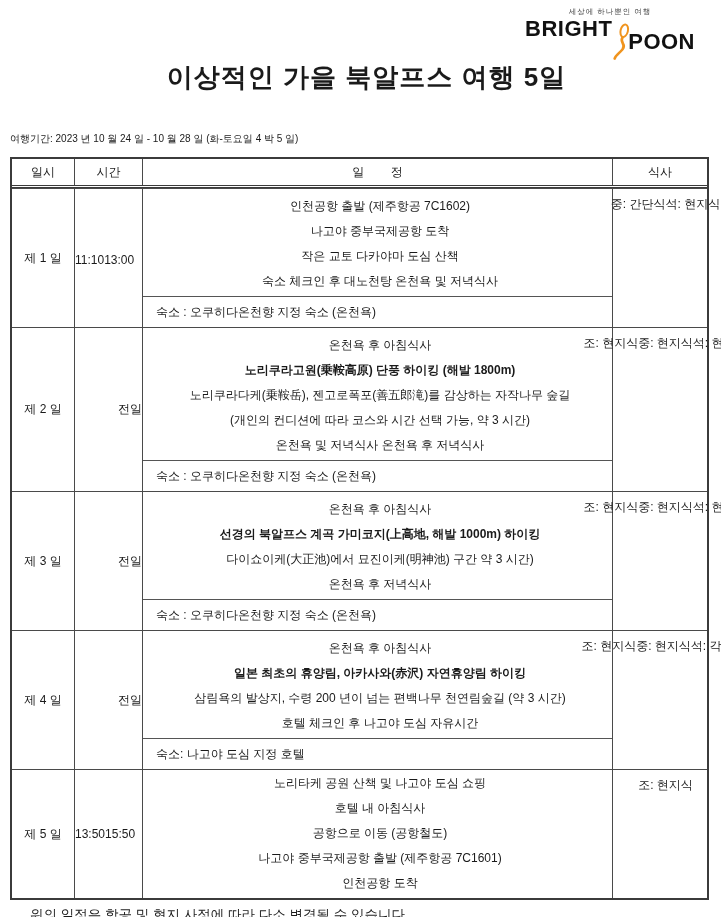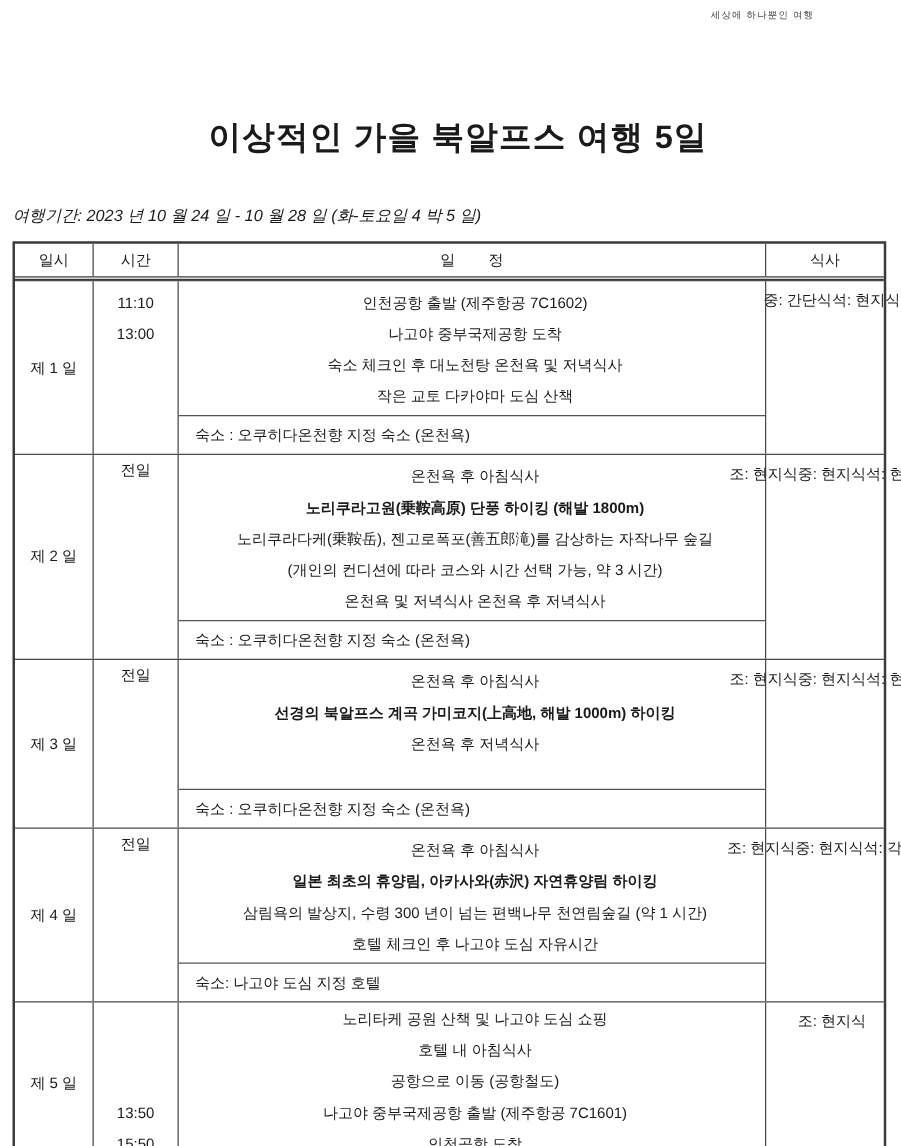--- a/index.html
+++ b/index.html
@@ -28,30 +28,29 @@
   .brand-word {
     font-size: 22px; font-weight: bold; letter-spacing: 0.5px; color: #111;
     white-space: nowrap;
   }
   .brand-left { margin-top: 0; }
   .brand-right { margin-top: 13px; }
   .spoon-svg { width: 22px; height: 42px; margin: 3px -3px 0 -1px; }
 
   
   .page-title {
-    margin-top: 92px;
+    margin-top: 60px;
     text-align: center;
     font-size: 26px; font-weight: bold;
     letter-spacing: 1px;
     padding-left: 12px;
   }
   .trip-period {
     margin: 37px 0 0 10px;
-    font-size: 13px;
-    font-style: italic;
+    font-size: 10px;
   }
 
   
   .itinerary-table {
     margin: 11px 0 0 10px;
     width: 699px;
     border: 2px solid #3b3b3b;
     font-size: 12px;
   }
   .trow { display: flex; }
@@ -64,22 +63,22 @@
 
   .col-date { width: 63px; flex: 0 0 63px; }
   .col-time { width: 68px; flex: 0 0 68px; }
   .col-itin { flex: 1 1 auto; }
   .col-meal { width: 94px; flex: 0 0 94px; }
 
   .hcell { display: flex; align-items: center; justify-content: center; }
   .hcell span { white-space: pre; }
 
   .date-cell { display: flex; align-items: center; justify-content: center; white-space: nowrap; }
-  .time-cell { display: flex; flex-direction: column; align-items: center; }
-  .time-center { justify-content: flex-start; }
+  .time-cell { display: flex; flex-direction: row; align-items: center; }
+  .time-center { justify-content: flex-end; }
   .time-top { padding-top: 5px; }
   .time-slot { height: 25px; line-height: 25px; text-align: center; }
 
   .itin-cell { display: flex; flex-direction: column; text-align: center; }
   .itin-lines { flex: 1 1 auto; padding: 5px 8px 2px 13px; }
   .itin-line { line-height: 25px; white-space: nowrap; }
   .itin-line.bold { font-weight: bold; }
   .lodging-row {
     border-top: 1px solid #555;
     height: 31px; flex: 0 0 31px;
@@ -96,20 +95,30 @@
   .h-day5 { min-height: 125px; }
   .pad-tight { padding-top: 1px; }
 
   .footnote { margin: 6px 0 0 30px; font-size: 13.5px; }
 </style>
 </head>
 <body>
 
 <div class="logo">
   <span class="logo-tagline">세상에 하나뿐인 여행</span>
+  <div class="brand-row">
+    <span class="brand-word brand-left">BRIGHT</span>
+    <svg class="spoon-svg" viewBox="0 0 30 56" aria-hidden="true">
+      <g fill="none" stroke="#F0941E">
+        <ellipse cx="20" cy="11" rx="5.5" ry="9.5" stroke-width="3" transform="rotate(14 20 11)"></ellipse>
+        <path d="M17.5 21 C 12 29, 24 31, 17.5 39 C 12.5 45, 7 48, 5.5 53" stroke-width="4" stroke-linecap="round"></path>
+      </g>
+    </svg>
+    <span class="brand-word brand-right">POON</span>
+  </div>
 </div>
 
 <div class="page-title">이상적인 가을 북알프스 여행 5일</div>
 <div class="trip-period">여행기간: 2023 년 10 월 24 일 - 10 월 28 일 (화-토요일 4 박 5 일)</div>
 
 <div class="itinerary-table">
 
   <div class="trow header-row">
     <div class="cell col-date hcell">
         <span>일시</span>
@@ -128,22 +137,22 @@
   <div class="trow day-row h-day1">
     <div class="cell col-date date-cell">제 1 일</div>
     <div class="cell col-time time-cell time-top">
       <div class="time-slot">11:10</div>
       <div class="time-slot">13:00</div>
     </div>
     <div class="cell col-itin itin-cell">
       <div class="itin-lines">
         <div class="itin-line">인천공항 출발 (제주항공 7C1602)</div>
         <div class="itin-line">나고야 중부국제공항 도착</div>
+        <div class="itin-line">작은 교토 다카야마 도심 산책</div>
         <div class="itin-line">숙소 체크인 후 대노천탕 온천욕 및 저녁식사</div>
-        <div class="itin-line">작은 교토 다카야마 도심 산책</div>
       </div>
       <div class="lodging-row">숙소 : 오쿠히다온천향 지정 숙소 (온천욕)</div>
     </div>
     <div class="cell col-meal meal-cell">
       <div class="meal-line">중: 간단식</div>
       <div class="meal-line">석: 현지식</div>
     </div>
   </div>
 
   <div class="trow day-row h-day2">
@@ -170,41 +179,42 @@
 
   <div class="trow day-row h-day3">
     <div class="cell col-date date-cell">제 3 일</div>
     <div class="cell col-time time-cell time-center">
       <div class="time-slot">전일</div>
     </div>
     <div class="cell col-itin itin-cell">
       <div class="itin-lines">
         <div class="itin-line">온천욕 후 아침식사</div>
         <div class="itin-line bold">선경의 북알프스 계곡 가미코지(上高地, 해발 1000m) 하이킹</div>
+        <div class="itin-line">다이쇼이케(大正池)에서 묘진이케(明神池) 구간 약 3 시간)</div>
         <div class="itin-line">온천욕 후 저녁식사</div>
       </div>
       <div class="lodging-row">숙소 : 오쿠히다온천향 지정 숙소 (온천욕)</div>
     </div>
     <div class="cell col-meal meal-cell">
       <div class="meal-line">조: 현지식</div>
       <div class="meal-line">중: 현지식</div>
       <div class="meal-line">석: 현지식</div>
     </div>
   </div>
 
   <div class="trow day-row h-day4">
     <div class="cell col-date date-cell">제 4 일</div>
     <div class="cell col-time time-cell time-center">
       <div class="time-slot">전일</div>
     </div>
     <div class="cell col-itin itin-cell">
       <div class="itin-lines">
         <div class="itin-line">온천욕 후 아침식사</div>
         <div class="itin-line bold">일본 최초의 휴양림, 아카사와(赤沢) 자연휴양림 하이킹</div>
-        <div class="itin-line">삼림욕의 발상지, 수령 300 년이 넘는 편백나무 천연림숲길 (약 1 시간)</div>
+        <div class="itin-line">삼림욕의 발상지, 수령 200 년이 넘는 편백나무 천연림숲길 (약 3 시간)</div>
         <div class="itin-line">호텔 체크인 후 나고야 도심 자유시간</div>
       </div>
       <div class="lodging-row">숙소: 나고야 도심 지정 호텔</div>
     </div>
     <div class="cell col-meal meal-cell">
       <div class="meal-line">조: 현지식</div>
       <div class="meal-line">중: 현지식</div>
       <div class="meal-line">석: 각자(X)</div>
     </div>
   </div>

